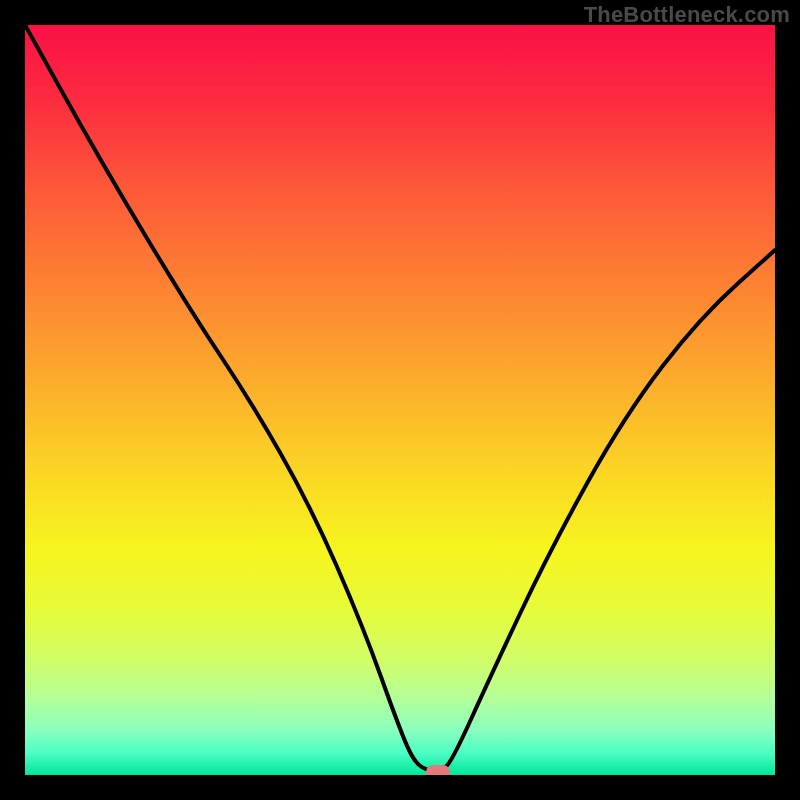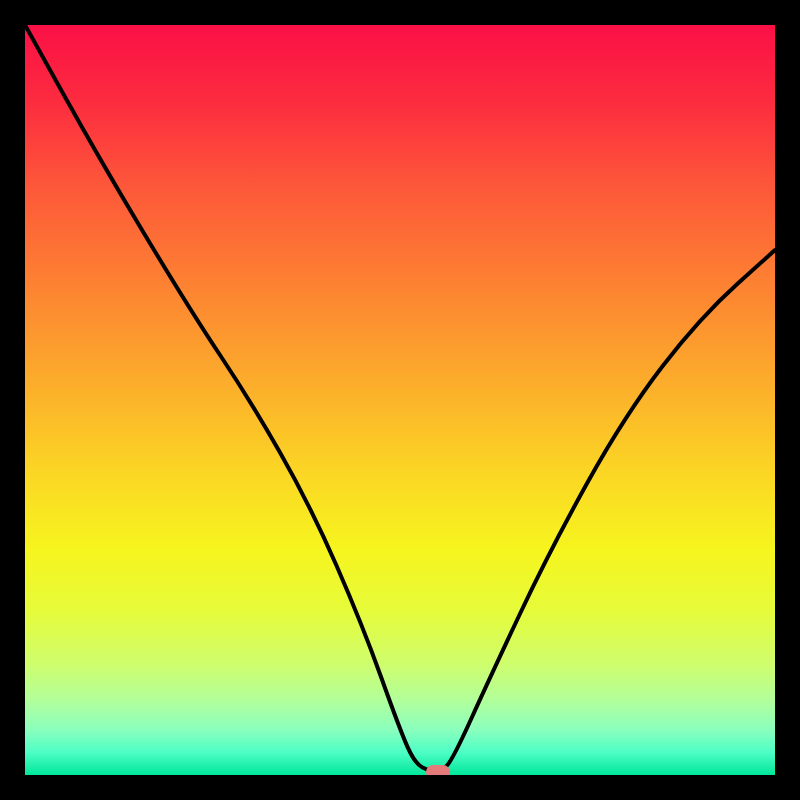--- a/index.html
+++ b/index.html
@@ -48,20 +48,21 @@
     border-radius: 7px;
     transform: translate(-50%, -50%);
     z-index: 15;
   }
 </style>
 </head>
 <body>
 
 <div class="frame">
 
+  <div class="watermark">TheBottleneck.com</div>
 
   <div class="plot">
     <svg id="chart-svg" viewBox="0 0 750 750" preserveAspectRatio="none">
       <defs>
         <linearGradient id="bg-grad" x1="0" y1="0" x2="0" y2="1">
             <stop offset="0%" stop-color="#fb1046"></stop>
             <stop offset="10%" stop-color="#fc2b3f"></stop>
             <stop offset="22%" stop-color="#fd5939"></stop>
             <stop offset="35%" stop-color="#fd8332"></stop>
             <stop offset="48%" stop-color="#fcae2b"></stop>

